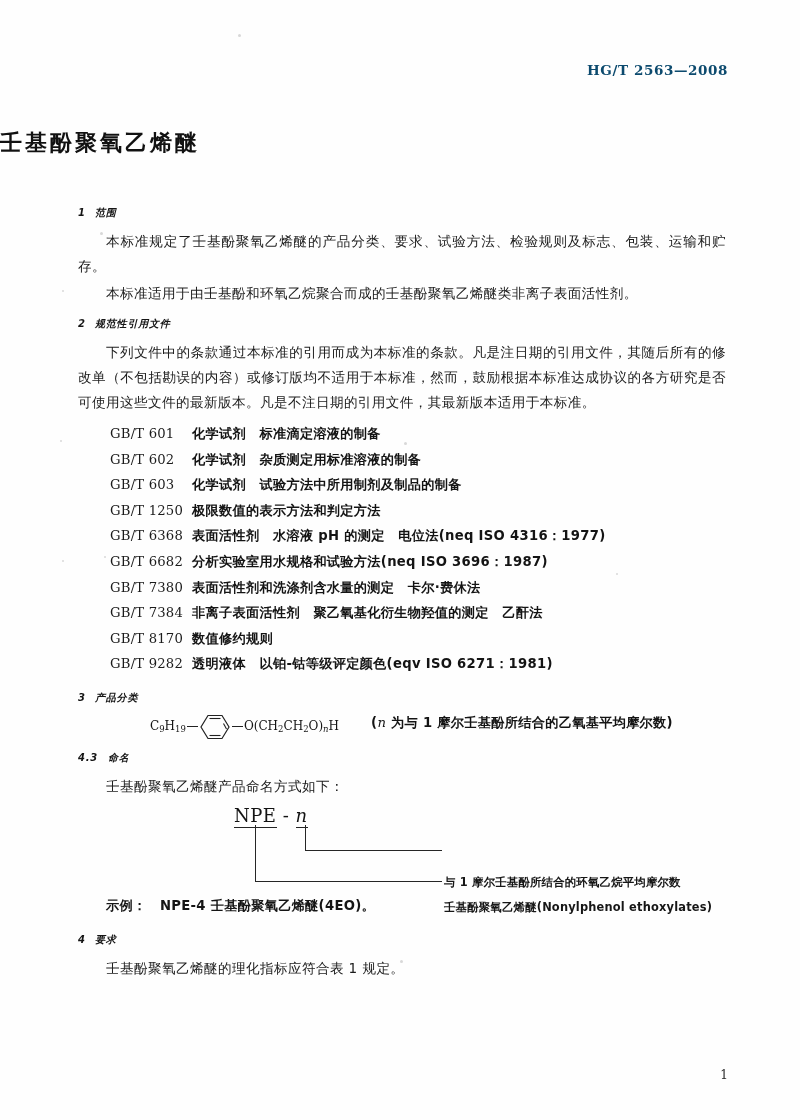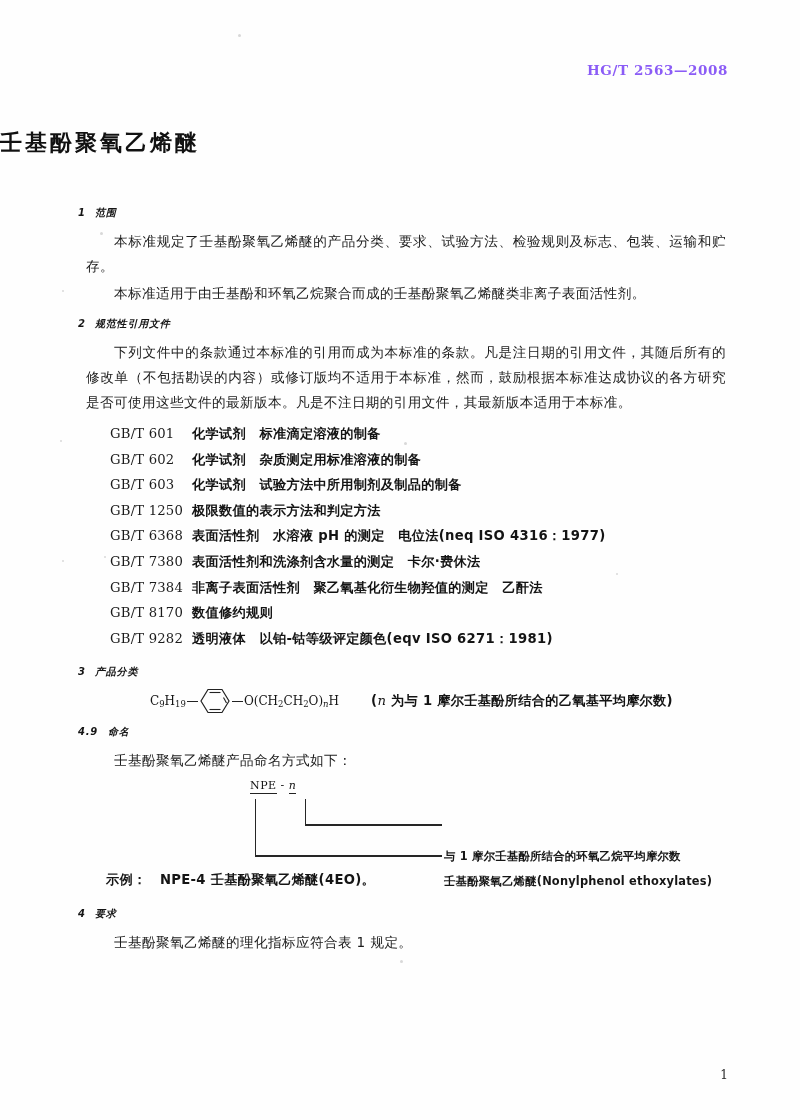--- a/index.html
+++ b/index.html
@@ -32,21 +32,21 @@
 
   
   .running-header {
     position: absolute;
     top: 62px;
     right: 72px;
     font-family: "DejaVu Serif", "Liberation Serif", serif;
     font-weight: bold;
     font-size: 13.5px;
     letter-spacing: 0.6px;
-    color: #8b5cf6;
+    color: #0c4a6e;
   }
 
   
   .watermark {
     position: absolute;
     left: 52px;
     top: 133px;
     font-family: "DejaVu Sans", "Liberation Sans", sans-serif;
     font-weight: bold;
     font-size: 78px;
@@ -94,21 +94,21 @@
     min-width: 17px;
   }
   .clause-head.sub .num {
     min-width: 30px;
   }
 
   .para {
     font-size: 13.6px;
     line-height: 25px;
     letter-spacing: 0.4px;
-    margin: 0 0 2px 8px;
+    margin: 0 0 2px 0;
     text-align: justify;
     text-justify: inter-ideograph;
     color: #1b1b1b;
   }
   .para.indent {
     text-indent: 28px;
   }
 
   .gap-sm { height: 9px; }
   .gap-md { height: 14px; }
@@ -136,21 +136,20 @@
   }
   .ref-title {
     font-weight: bold;
     color: #141414;
     letter-spacing: 0.3px;
   }
 
   
   .formula-row {
     display: flex;
-    align-items: center;
     padding-left: 72px;
     margin-top: 4px;
     margin-bottom: 2px;
   }
   .formula {
     display: flex;
     align-items: center;
     font-family: "DejaVu Serif", "Liberation Serif", serif;
     font-size: 12px;
     white-space: nowrap;
@@ -188,24 +187,24 @@
 
   
   .naming-diagram {
     position: relative;
     height: 92px;
     margin-top: 6px;
     padding-left: 170px;
   }
   .npe-token {
     position: absolute;
-    left: 172px;
+    left: 156px;
     top: 0;
     font-family: "DejaVu Serif", "Liberation Serif", serif;
-    font-size: 11px;
+    font-size: 18px;
     letter-spacing: 0.5px;
     color: #131313;
   }
   .npe-token .underl {
     border-bottom: 1.2px solid #222;
     padding-bottom: 1px;
   }
   .npe-token .ital { font-style: italic; }
 
   .lead {
@@ -291,20 +290,24 @@
         <span class="ref-code">GB/T 603</span>
         <span class="ref-title">化学试剂　试验方法中所用制剂及制品的制备</span>
       </li>
       <li class="ref-row">
         <span class="ref-code">GB/T 1250</span>
         <span class="ref-title">极限数值的表示方法和判定方法</span>
       </li>
       <li class="ref-row">
         <span class="ref-code">GB/T 6368</span>
         <span class="ref-title">表面活性剂　水溶液 pH 的测定　电位法(neq ISO 4316：1977)</span>
+      </li>
+      <li class="ref-row">
+        <span class="ref-code">GB/T 6682</span>
+        <span class="ref-title">分析实验室用水规格和试验方法(neq ISO 3696：1987)</span>
       </li>
       <li class="ref-row">
         <span class="ref-code">GB/T 7380</span>
         <span class="ref-title">表面活性剂和洗涤剂含水量的测定　卡尔·费休法</span>
       </li>
       <li class="ref-row">
         <span class="ref-code">GB/T 7384</span>
         <span class="ref-title">非离子表面活性剂　聚乙氧基化衍生物羟值的测定　乙酐法</span>
       </li>
       <li class="ref-row">
@@ -338,21 +341,21 @@
         </span>
         <span class="bond"></span>
         <span>O(CH<sub>2</sub>CH<sub>2</sub>O)<sub class="ital">n</sub>H</span>
       </span>
       <span class="formula-note">(<span class="ital">n</span> 为与 1 摩尔壬基酚所结合的乙氧基平均摩尔数)</span>
     </div>
 
     <div class="gap-sm"></div>
 
     <div class="clause-head sub">
-      <span class="num">4.9</span><span>命名</span>
+      <span class="num">4.3</span><span>命名</span>
     </div>
     <p class="para indent">壬基酚聚氧乙烯醚产品命名方式如下：</p>
 
     <div class="naming-diagram">
       <div class="npe-token">
         <span class="underl">NPE</span>
         <span>-</span>
         <span class="underl ital">n</span>
       </div>
 

